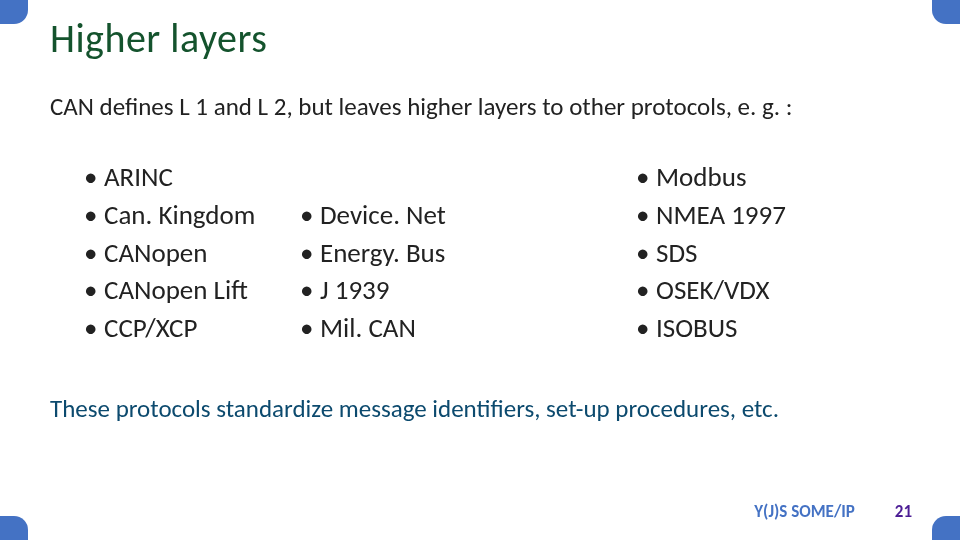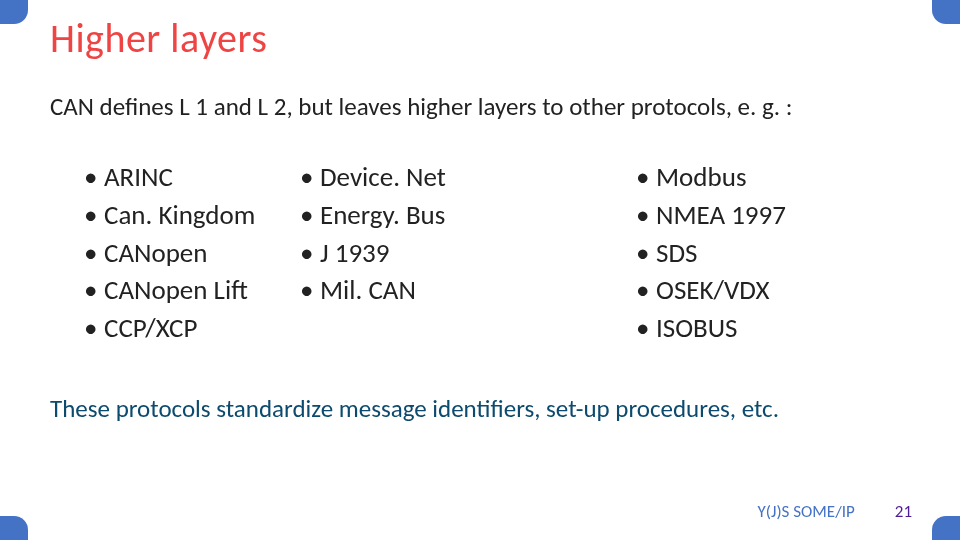--- a/index.html
+++ b/index.html
@@ -21,34 +21,35 @@
   .corner.tr { top: 0; right: 0; border-bottom-left-radius: 14px; }
   .corner.bl { bottom: 0; left: 0; border-top-right-radius: 14px; }
   .corner.br { bottom: 0; right: 0; border-top-left-radius: 14px; }
 
   .slide {
     padding: 14px 50px 0 50px;
   }
   h1.title {
     font-size: 40px;
     font-weight: 400;
-    color: #ef4444;
+    color: #14532d;
     margin-bottom: 28px;
     letter-spacing: 0.5px;
   }
   .intro {
     font-size: 25px;
     color: #222;
     margin-bottom: 36px;
   }
   .columns {
     display: flex;
     gap: 6px;
     margin-bottom: 46px;
     padding-left: 34px;
+    align-items: flex-end;
   }
   .col ul {
     list-style: none;
   }
   .col li {
     font-size: 27px;
     line-height: 1.4;
     color: #222;
     white-space: nowrap;
   }
@@ -65,20 +66,21 @@
     color: #0c4a6e;
   }
   .footer {
     position: absolute;
     bottom: 18px;
     right: 48px;
     font-size: 17px;
     display: flex;
     gap: 40px;
     align-items: center;
+    font-weight: bold;
   }
   .footer .src { color: #4472c4; }
   .footer .num { color: #4c1d95; }
 </style>
 </head>
 <body>
 
 <div class="corner tl"></div>
 <div class="corner tr"></div>
 <div class="corner bl"></div>

